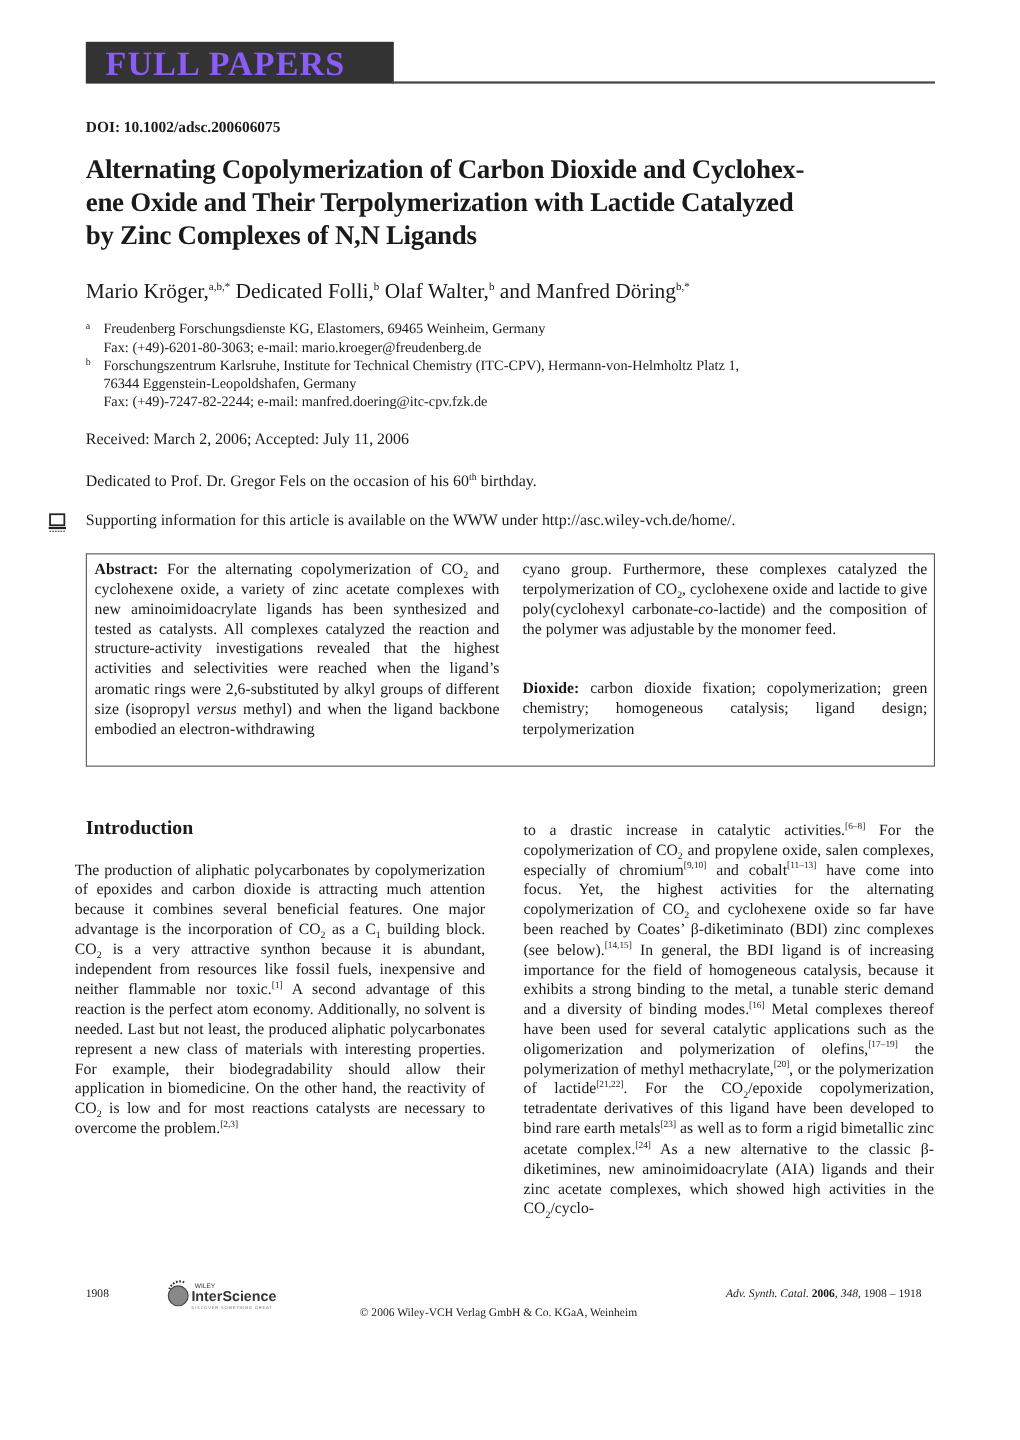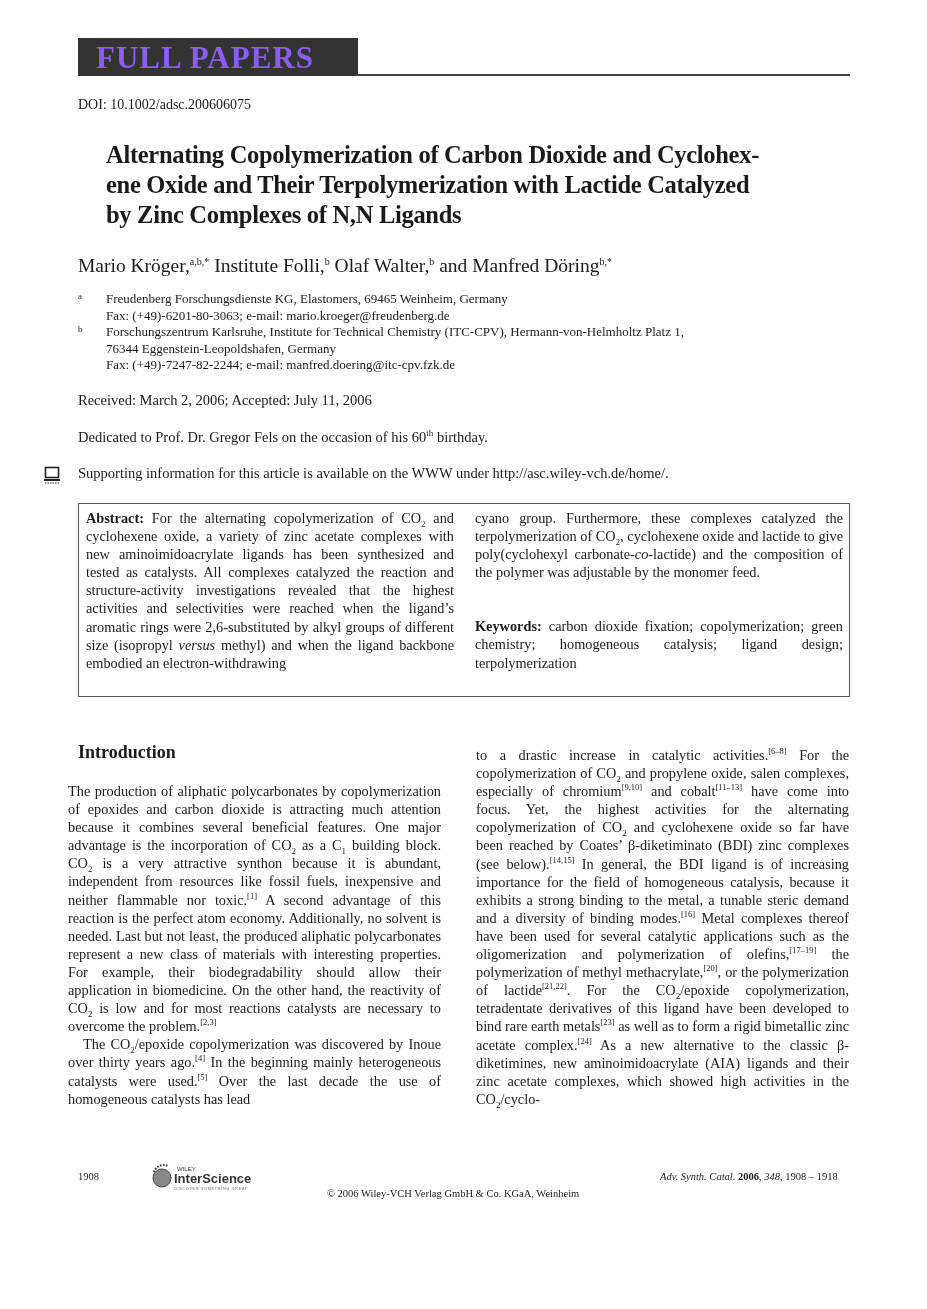--- a/index.html
+++ b/index.html
@@ -5,27 +5,27 @@
   html, body { margin:0; padding:0; background:#ffffff; }
   body { width:927px; height:1309px; position:relative; overflow:hidden;
          font-family:"Liberation Serif", "DejaVu Serif", serif; color:#1a1a1a; }
   .abs { position:absolute; }
 
   
   .banner { left:78px; top:38px; width:280px; height:38px; background:#333333; }
   .banner-text { left:96px; top:38px; color:#8b5cf6; font-weight:bold; font-size:31px; letter-spacing:1px; line-height:40px; }
   .banner-rule { left:356px; top:74px; width:494px; height:2px; background:#444444; }
 
-  .doi { left:78px; top:97px; font-weight:normal; font-size:14px; }
-  .title { left:78px; top:140px; width:780px; font-weight:bold; font-size:24.5px; line-height:30px; letter-spacing:-0.3px;margin-left:28px; }
+  .doi { left:78px; top:109px; font-weight:bold; font-size:14px; }
+  .title { left:78px; top:140px; width:780px; font-weight:bold; font-size:24.5px; line-height:30px; letter-spacing:-0.3px; }
   .authors { left:78px; top:255px; font-size:19.5px; }
   .authors sup { font-size:10px; }
   .affil { left:78px; width:780px; font-size:13px; line-height:16.5px; }
   .affil .mark { position:absolute; left:0; top:-3px; font-size:9px; }
-  .affil .txt { margin-left:28px; display:block; }
+  .affil .txt { margin-left:16px; display:block; }
   .line14 { font-size:14.5px; }
   .line14 sup { font-size:9px; }
 
   .si-icon { left:44px; top:466px; width:16px; height:18px; }
 
   
   .abstract-box { left:78px; top:503px; width:772px; height:194px; border:1px solid #555; box-sizing:border-box; }
   .abs-col { top:509px; width:368px; font-size:14.3px; line-height:18.1px; text-align:justify; }
   .abs-col b { font-weight:bold; }
 
@@ -47,21 +47,21 @@
 
 <div class="abs doi">DOI: 10.1002/adsc.200606075</div>
 
 <div class="abs title">
   <div>Alternating Copolymerization of Carbon Dioxide and Cyclohex-</div>
   <div>ene Oxide and Their Terpolymerization with Lactide Catalyzed</div>
   <div>by Zinc Complexes of N,N Ligands</div>
 </div>
 
 <div class="abs authors">
-  <span>Mario Kröger,</span><sup>a,b,*</sup><span> Institute Folli,</span><sup>b</sup><span> Olaf Walter,</span><sup>b</sup><span> and Manfred Döring</span><sup>b,*</sup>
+  <span>Mario Kröger,</span><sup>a,b,*</sup><span> Dedicated Folli,</span><sup>b</sup><span> Olaf Walter,</span><sup>b</sup><span> and Manfred Döring</span><sup>b,*</sup>
 </div>
 
 <div class="abs affil" style="top:291px;">
   <span class="mark">a</span>
   <span class="txt">Freudenberg Forschungsdienste KG, Elastomers, 69465 Weinheim, Germany</span>
   <span class="txt">Fax: (+49)-6201-80-3063; e-mail: mario.kroeger@freudenberg.de</span>
 </div>
 <div class="abs affil" style="top:324px;">
   <span class="mark">b</span>
   <span class="txt">Forschungszentrum Karlsruhe, Institute for Technical Chemistry (ITC-CPV), Hermann-von-Helmholtz Platz 1,</span>
@@ -83,28 +83,27 @@
 <div class="abs line14" style="left:78px; top:465px;">Supporting information for this article is available on the WWW under http://asc.wiley-vch.de/home/.</div>
 
 <div class="abs abstract-box"></div>
 <div class="abs abs-col" style="left:86px;">
   <b>Abstract:</b>
   <span id="abs1">For the alternating copolymerization of CO<sub>2</sub> and cyclohexene oxide, a variety of zinc acetate complexes with new aminoimidoacrylate ligands has been synthesized and tested as catalysts. All complexes catalyzed the reaction and structure-activity investigations revealed that the highest activities and selectivities were reached when the ligand’s aromatic rings were 2,6-substituted by alkyl groups of different size (isopropyl <i>versus</i> methyl) and when the ligand backbone embodied an electron-withdrawing</span>
 </div>
 <div class="abs abs-col" style="left:475px;">
   <span id="abs2">cyano group. Furthermore, these complexes catalyzed the terpolymerization of CO<sub>2</sub>, cyclohexene oxide and lactide to give poly(cyclohexyl carbonate-<i>co</i>-lactide) and the composition of the polymer was adjustable by the monomer feed.</span>
   <div style="height:36px;"></div>
-  <b>Keywords:</b>
+  <b>Dioxide:</b>
   <span>carbon dioxide fixation; copolymerization; green chemistry; homogeneous catalysis; ligand design; terpolymerization</span>
 </div>
 
 <div class="abs intro-head">Introduction</div>
 <div class="abs col" style="left:68px; top:782px;">
   <div id="lp1">The production of aliphatic polycarbonates by copolymerization of epoxides and carbon dioxide is attracting much attention because it combines several beneficial features. One major advantage is the incorporation of CO<sub>2</sub> as a C<sub>1</sub> building block. CO<sub>2</sub> is a very attractive synthon because it is abundant, independent from resources like fossil fuels, inexpensive and neither flammable nor toxic.<sup>[1]</sup> A second advantage of this reaction is the perfect atom economy. Additionally, no solvent is needed. Last but not least, the produced aliphatic polycarbonates represent a new class of materials with interesting properties. For example, their biodegradability should allow their application in biomedicine. On the other hand, the reactivity of CO<sub>2</sub> is low and for most reactions catalysts are necessary to overcome the problem.<sup>[2,3]</sup></div>
-  <div id="lp2" class="indent">The CO<sub>2</sub>/epoxide copolymerization was discovered by Inoue over thirty years ago.<sup>[4]</sup> In the beginning mainly heterogeneous catalysts were used.<sup>[5]</sup> Over the last decade the use of homogeneous catalysts has lead</div>
 </div>
 <div class="abs col" style="left:476px; top:746px;">
   <div id="rp1">to a drastic increase in catalytic activities.<sup>[6–8]</sup> For the copolymerization of CO<sub>2</sub> and propylene oxide, salen complexes, especially of chromium<sup>[9,10]</sup> and cobalt<sup>[11–13]</sup> have come into focus. Yet, the highest activities for the alternating copolymerization of CO<sub>2</sub> and cyclohexene oxide so far have been reached by Coates’ β-diketiminato (BDI) zinc complexes (see below).<sup>[14,15]</sup> In general, the BDI ligand is of increasing importance for the field of homogeneous catalysis, because it exhibits a strong binding to the metal, a tunable steric demand and a diversity of binding modes.<sup>[16]</sup> Metal complexes thereof have been used for several catalytic applications such as the oligomerization and polymerization of olefins,<sup>[17–19]</sup> the polymerization of methyl methacrylate,<sup>[20]</sup>, or the polymerization of lactide<sup>[21,22]</sup>. For the CO<sub>2</sub>/epoxide copolymerization, tetradentate derivatives of this ligand have been developed to bind rare earth metals<sup>[23]</sup> as well as to form a rigid bimetallic zinc acetate complex.<sup>[24]</sup> As a new alternative to the classic β-diketimines, new aminoimidoacrylate (AIA) ligands and their zinc acetate complexes, which showed high activities in the CO<sub>2</sub>/cyclo-</div>
 </div>
 
 <div class="abs footer" style="left:78px;">1908</div>
 <svg class="abs logo" viewBox="0 0 130 28">
   <circle cx="12" cy="15" r="9" fill="#888"></circle>
   <circle cx="12" cy="15" r="9" fill="none" stroke="#444" stroke-width="1"></circle>
   <path d="M4 9 A10 10 0 0 1 18 3" fill="none" stroke="#333" stroke-width="2" stroke-dasharray="1.5 1.5"></path>

